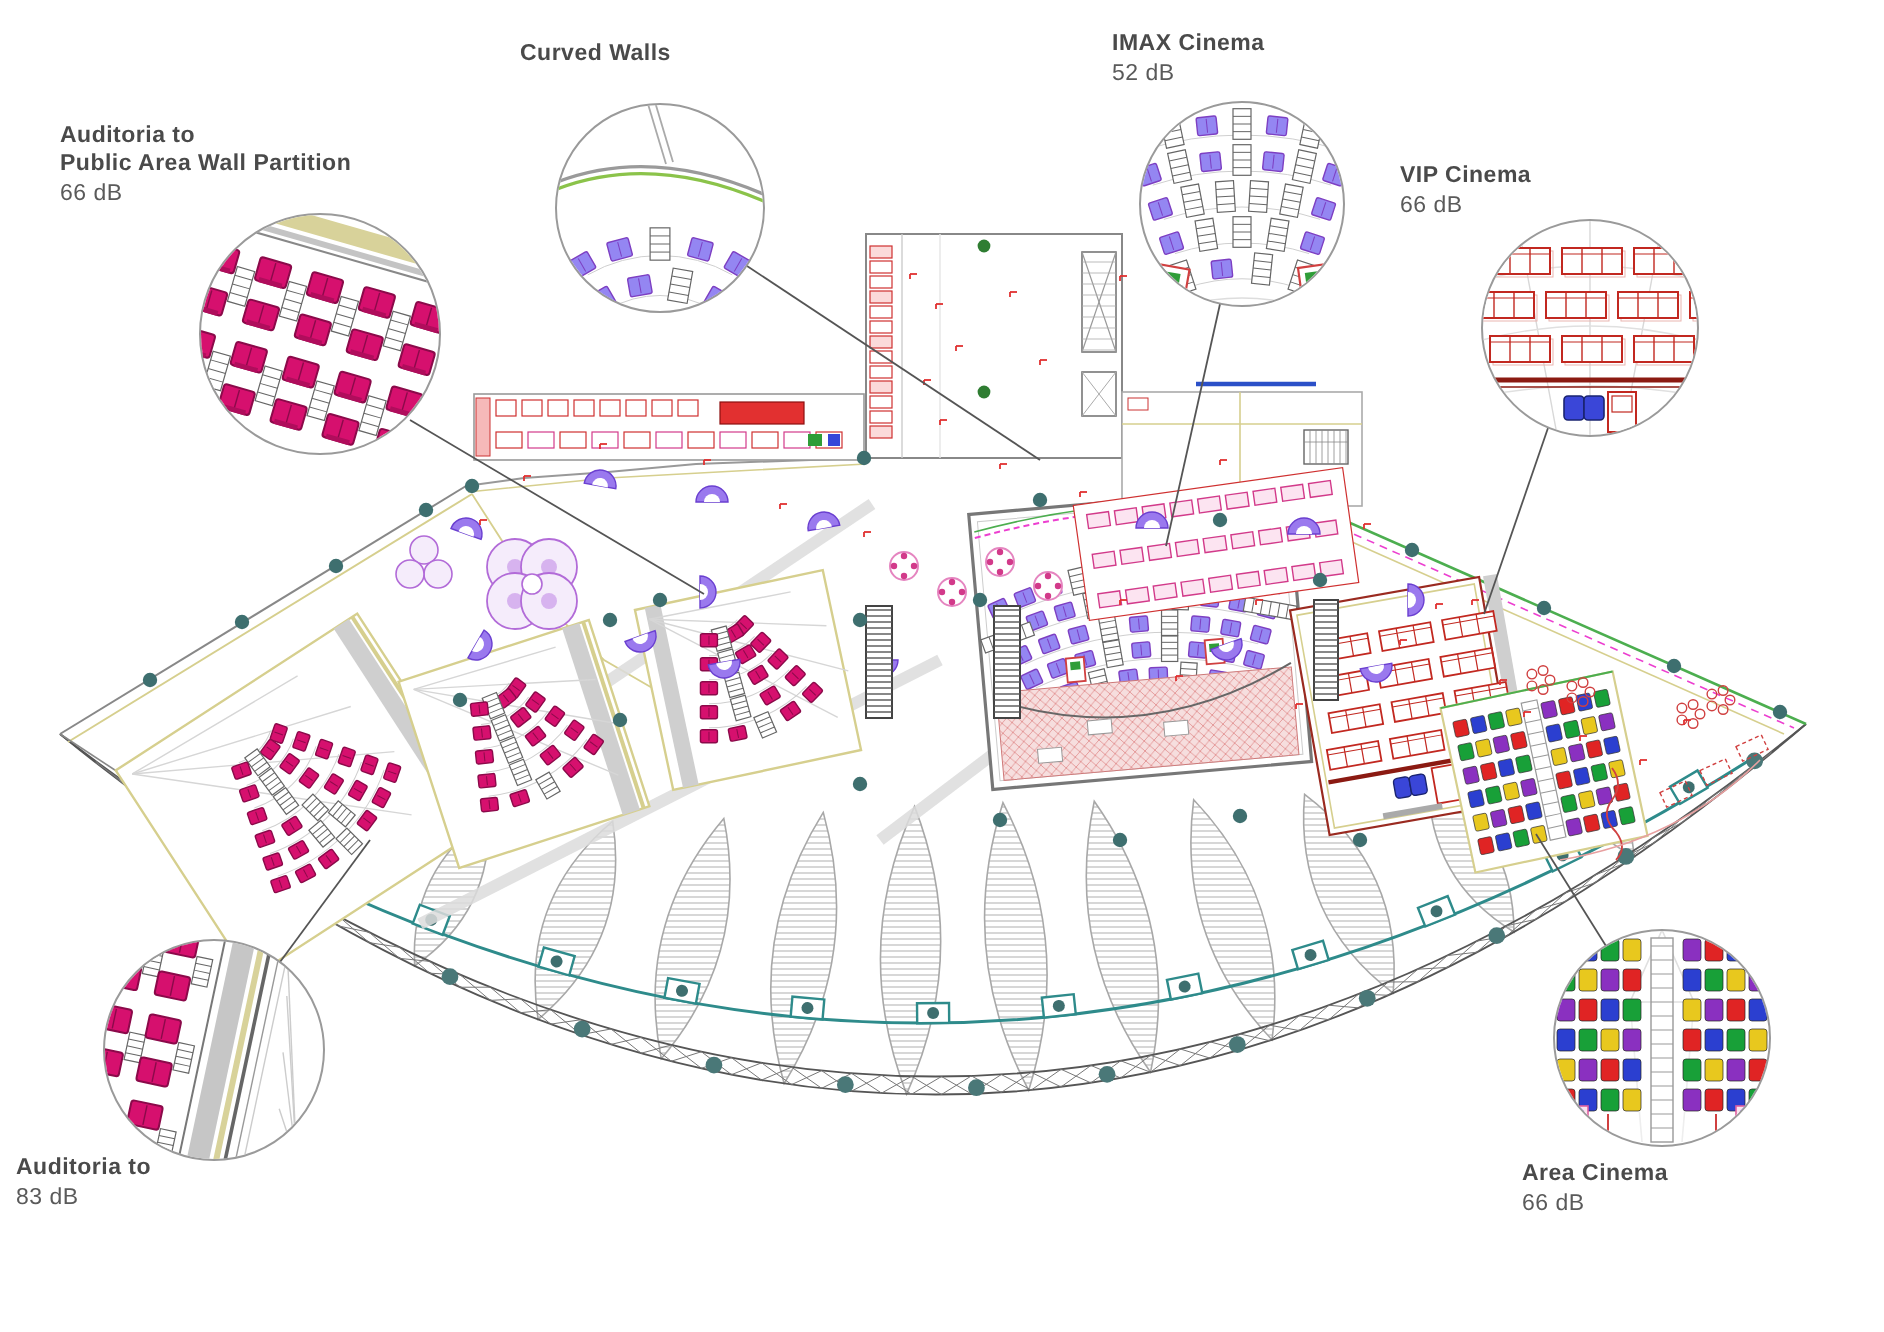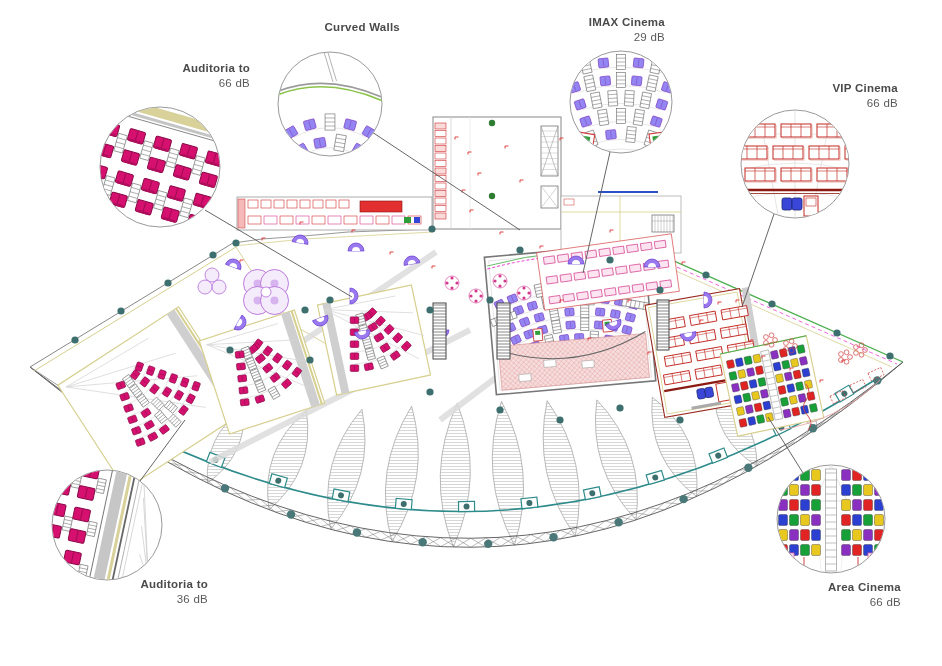--- a/index.html
+++ b/index.html
@@ -1,18 +1,18 @@
 <!DOCTYPE html>
 <html><head>
 <meta charset="utf-8">
 <style>
   html,body{margin:0;padding:0;background:#fff;width:942px;height:666px;overflow:hidden}
   .stage{position:relative;width:942px;height:666px;background:#fff;font-family:"Liberation Sans",sans-serif}
   svg{position:absolute;left:0;top:0}
-  .callout-label{position:absolute;text-align:right;color:#4a4a4a;font-weight:700;font-size:11.5px;line-height:14px;letter-spacing:.25px}
+  .callout-label{position:absolute;text-align:left;color:#4a4a4a;font-weight:700;font-size:11.5px;line-height:14px;letter-spacing:.25px}
   .cl-db{font-weight:400;color:#5a5a5a;margin-top:1px}
 </style>
 </head>
 <body>
 
 <div class="stage">
 
   <svg id="plan" width="942" height="666" viewBox="0 0 942 666">
     <defs>
       <pattern id="hatchH" width="4" height="3" patternUnits="userSpaceOnUse">
@@ -1678,40 +1678,41 @@
               <line x1="-4" y1="0" x2="4" y2="0" stroke="#666" stroke-width="0.5"></line>
               <line x1="-4" y1="3.5" x2="4" y2="3.5" stroke="#666" stroke-width="0.5"></line>
             </g>
           </g>
         </g>
       </g>
   </svg>
 
   <div class="callout-label" style="left:30px;top:61px;width:220px">
     <div>Auditoria to</div>
+    <div>Public Area Wall Partition</div>
     <div class="cl-db">66 dB</div>
   </div>
 
   <div class="callout-label" style="left:260px;top:20px;width:140px">
     <div>Curved Walls</div>
   </div>
 
-  <div class="callout-label" style="left:525px;top:15px;width:140px">
+  <div class="callout-label" style="left:556px;top:15px;width:140px">
     <div>IMAX Cinema</div>
-    <div class="cl-db">29 dB</div>
+    <div class="cl-db">52 dB</div>
   </div>
 
-  <div class="callout-label" style="left:758px;top:81px;width:140px">
+  <div class="callout-label" style="left:700px;top:81px;width:140px">
     <div>VIP Cinema</div>
     <div class="cl-db">66 dB</div>
   </div>
 
   <div class="callout-label" style="left:761px;top:580px;width:140px">
     <div>Area Cinema</div>
     <div class="cl-db">66 dB</div>
   </div>
 
   <div class="callout-label" style="left:8px;top:577px;width:200px">
     <div>Auditoria to</div>
-    <div class="cl-db">36 dB</div>
+    <div class="cl-db">83 dB</div>
   </div>
 
 </div>
 
 </body></html>

